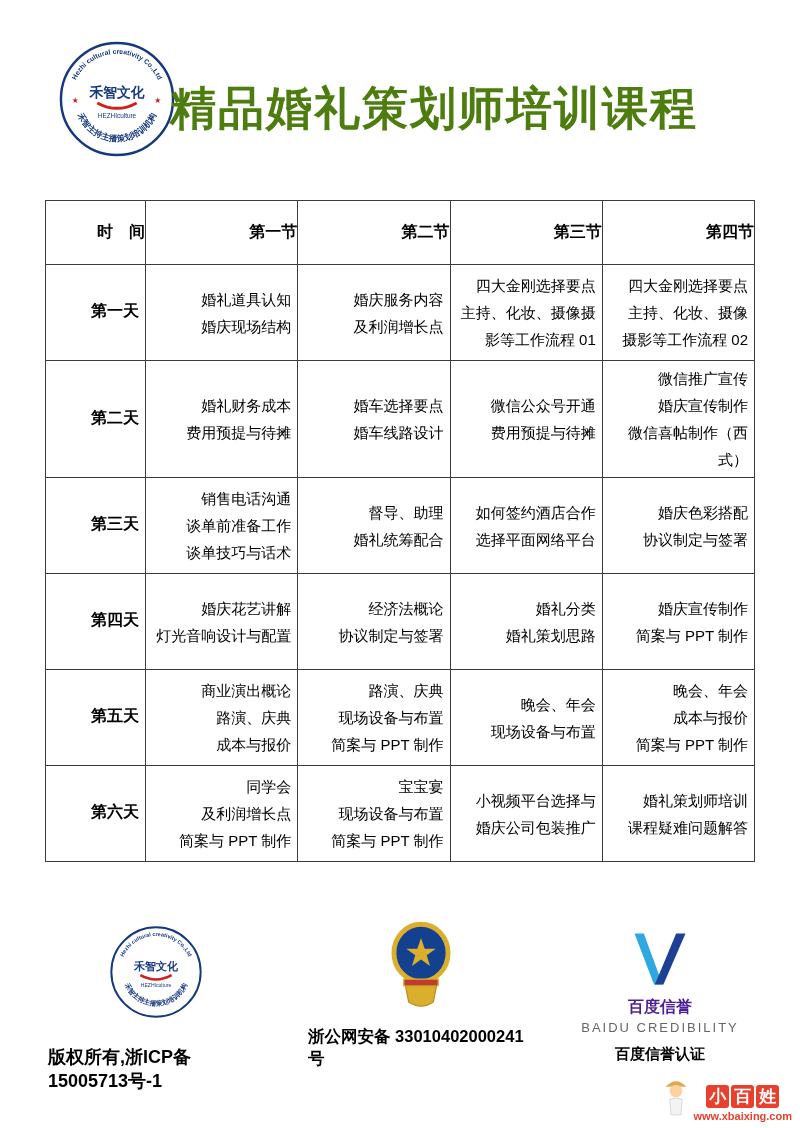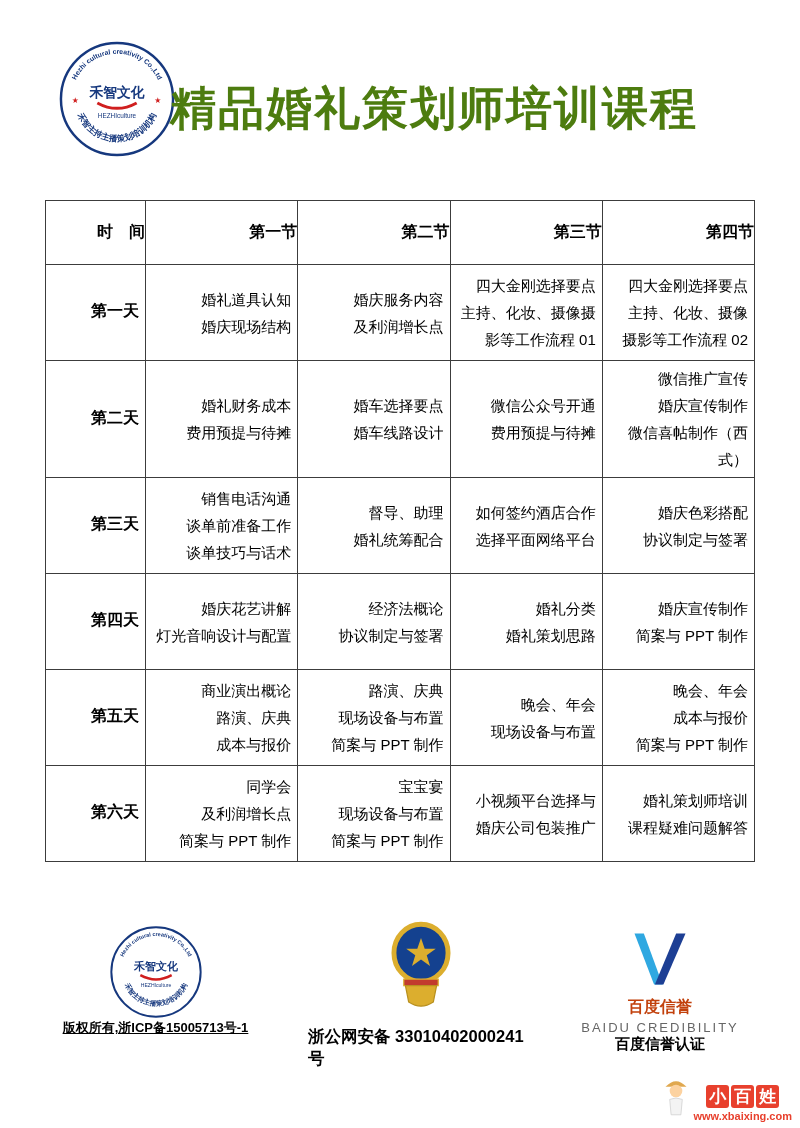--- a/index.html
+++ b/index.html
@@ -22,27 +22,27 @@
   .course-table th { height:64px; font-size:16px; font-weight:bold; }
   .course-table td { height:96px; font-size:15px; line-height:1.8; white-space:pre-line;
                   padding:4px 6px; font-weight:500; }
   td.time-cell  { font-size:16px; font-weight:bold; white-space:normal;font-family:Liberation Mono, monospace; }
   .text-blue    { color:var(--highlight-blue,#1f3694); }
 
   
   .footer-left, .footer-center, .footer-right {
       position:absolute; display:flex; flex-direction:column; align-items:center; }
   .footer-left   { left:48px;  top:925px; width:215px; }
-  .copyright     { margin-top:0; font-size:13px; font-weight:bold;text-decoration:underline; }
+  .copyright     { margin-top:26px; font-size:18px; font-weight:bold; }
   .footer-center { left:308px; top:918px; width:225px; }
   .police-record { margin-top:12px; font-size:16.5px; font-weight:bold; }
   .footer-right  { left:565px; top:925px; width:190px; }
-  .baidu-title   { margin-top:4px; font-size:16px; font-weight:bold; color:#c2410c;text-align:center; }
+  .baidu-title   { margin-top:4px; font-size:16px; font-weight:bold; color:#4c1d95;text-align:center; }
   .baidu-sub     { font-size:13px; letter-spacing:2px; color:#666; margin-top:2px; }
-  .baidu-cert    { font-size:15px; font-weight:bold; color:#000; }
+  .baidu-cert    { margin-top:10px; font-size:15px; font-weight:bold; color:#000; }
 
   
   .watermark { position:absolute; right:8px; bottom:6px; display:flex; align-items:flex-end; }
   .wm-body   { display:flex; flex-direction:column; align-items:center; margin-left:3px; }
   .wm-chars  { display:flex; }
   .wm-char   { width:23px; height:23px; margin:0 1px; background:var(--watermark-red,#e8402d);
                color:#fff; font-size:17px; font-weight:bold; display:flex;
                align-items:center; justify-content:center; border-radius:3px; }
   .wm-url    { margin-top:2px; font-size:11px; font-weight:bold;
                color:var(--watermark-red,#e8402d);text-align:right; }

